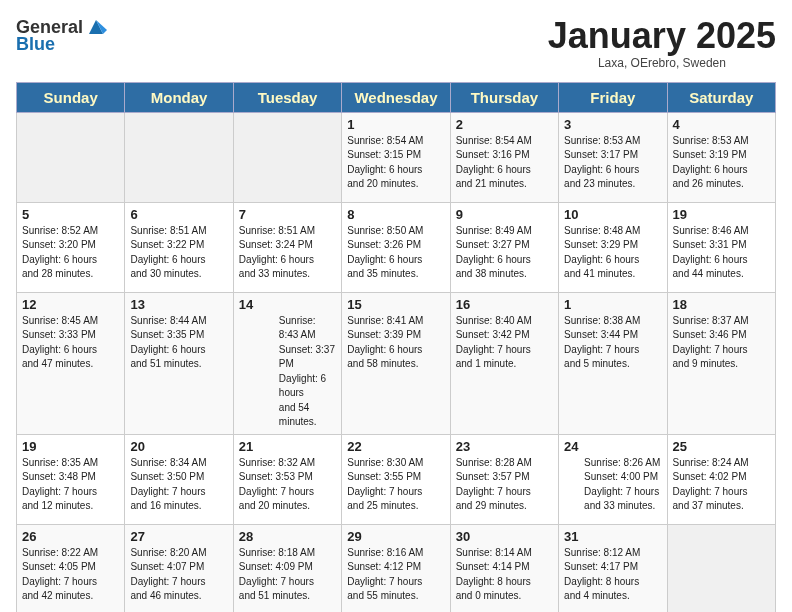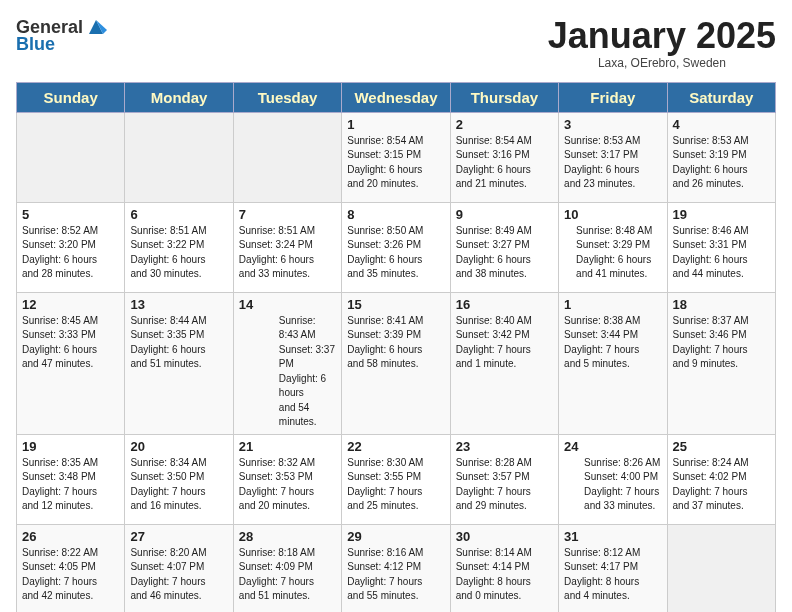--- a/index.html
+++ b/index.html
@@ -188,21 +188,21 @@
         </td>
         <td>
           <span class="day-num">9</span>
           <div class="day-info" style="white-space: pre-line;">Sunrise: 8:49 AM
 Sunset: 3:27 PM
 Daylight: 6 hours
 and 38 minutes.</div>
         </td>
         <td>
           <span class="day-num">10</span>
-          <div class="day-info" style="white-space: pre-line; margin-left: 12px;">Sunrise: 8:48 AM
+          <div class="day-info" style="white-space: pre-line;">Sunrise: 8:48 AM
 Sunset: 3:29 PM
 Daylight: 6 hours
 and 41 minutes.</div>
         </td>
         <td>
           <span class="day-num">19</span>
           <div class="day-info" style="white-space: pre-line;">Sunrise: 8:46 AM
 Sunset: 3:31 PM
 Daylight: 6 hours
 and 44 minutes.</div>

